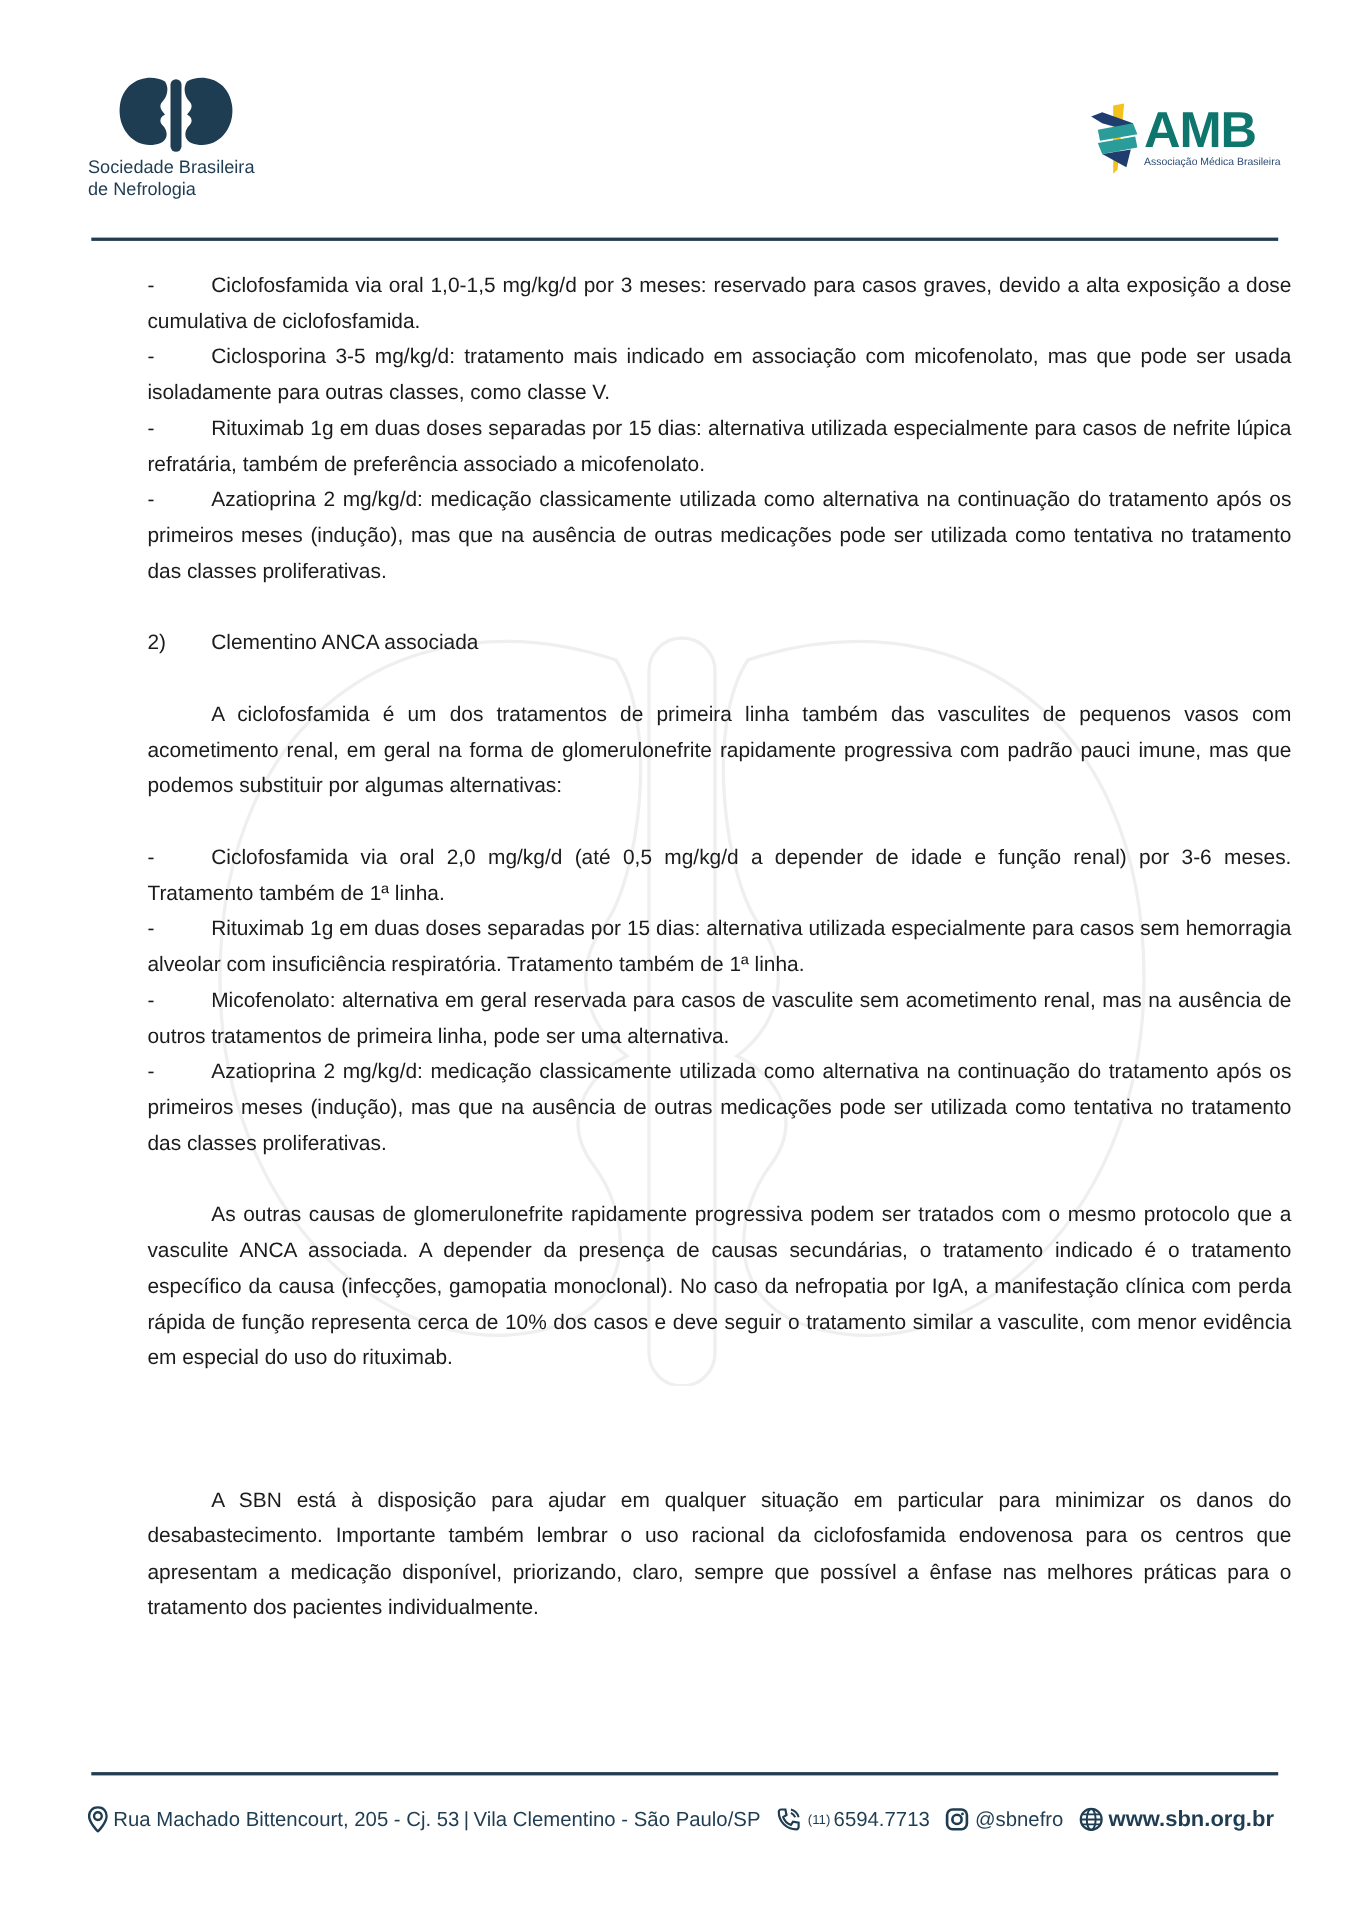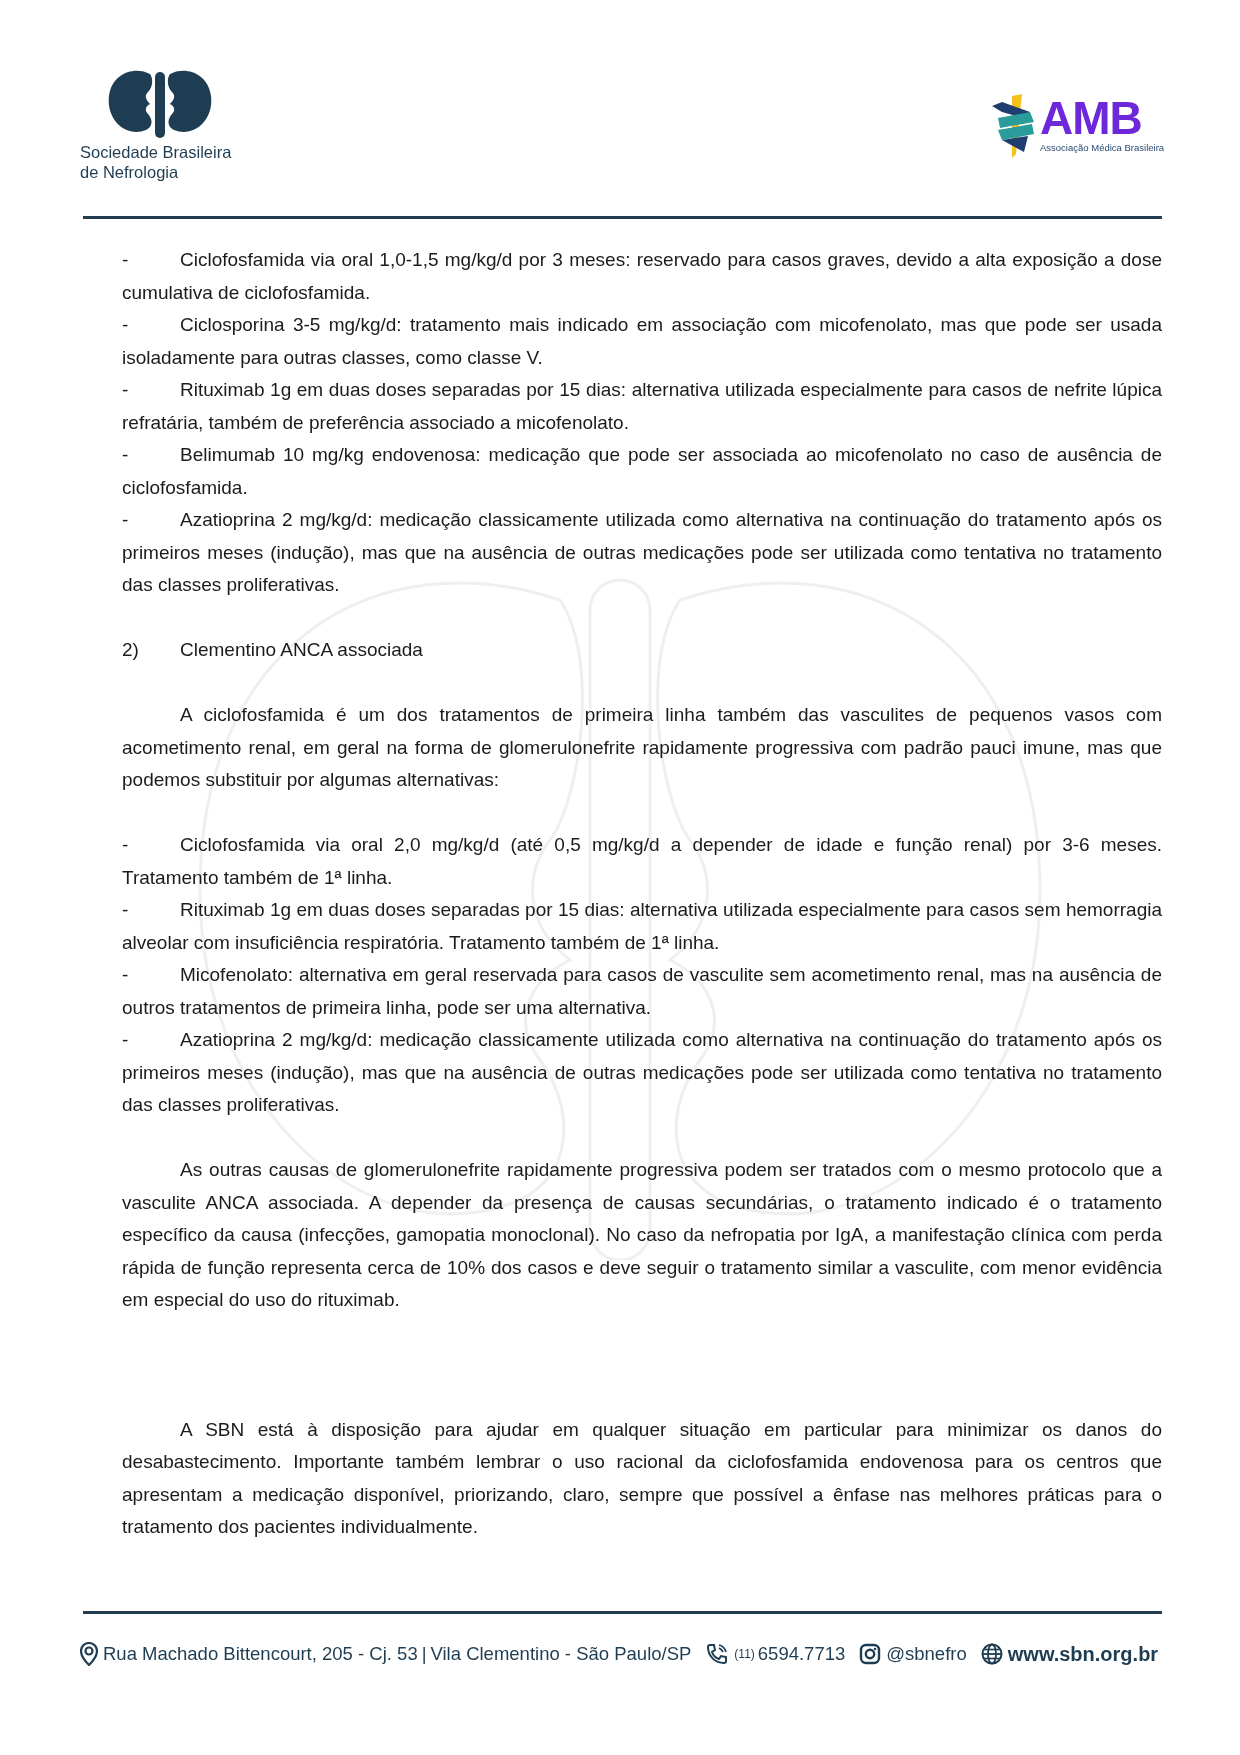--- a/index.html
+++ b/index.html
@@ -6,31 +6,31 @@
     body { width: 1240px; height: 1755px; position: relative; overflow: hidden;
            font-family: "Liberation Sans", sans-serif; color: #1a1a1a; }
 
     .header { position: absolute; left: 0; top: 0; width: 1240px; height: 220px; }
     .sbn-logo { position: absolute; left: 80px; top: 68px; width: 160px; height: 120px; }
     .sbn-logo svg { position: absolute; left: 26px; top: 0; }
     .sbn-name { position: absolute; left: 0; top: 74px; width: 160px; text-align: left;
                 color: #1f3d52; font-size: 16.5px; line-height: 20px; }
     .amb-logo { position: absolute; left: 990px; top: 92px; width: 180px; height: 70px; }
     .amb-logo svg { position: absolute; left: 0; top: 0; }
-    .amb-word { position: absolute; left: 50px; top: 2px; color: #6d28d9; font-weight: bold;
+    .amb-word { position: absolute; left: 50px; top: 2px; color: #0f766e; font-weight: bold;
                 font-size: 46px; line-height: 48px; letter-spacing: -1px; }
     .amb-sub { position: absolute; left: 50px; top: 50px; color: #2b4a74; font-size: 9.5px; white-space: nowrap; }
 
     .rule { position: absolute; left: 83px; width: 1079px; height: 3px; background: #223c50; }
     .rule.top { top: 216px; }
     .rule.bottom { top: 1611px; }
 
     .watermark { position: absolute; left: 180px; top: 560px; width: 880px; height: 700px; pointer-events: none; }
 
-    .content { position: absolute; left: 122px; top: 244px; width: 1040px;
+    .content { position: absolute; left: 134px; top: 244px; width: 1040px;
                font-family: "Liberation Sans Narrow", "Liberation Sans", sans-serif;
                font-size: 19px; line-height: 32.5px; color: #1b1b1b; }
     .content p { margin: 0; text-align: justify; }
     .bullet { text-indent: 0; }
     .bullet .dash { display: inline-block; width: 58px; }
     .section-heading { margin-top: 32.5px !important; margin-bottom: 32.5px !important; }
     .section-heading .num { display: inline-block; width: 58px; }
     .indent { text-indent: 58px; }
     .gap { height: 32.5px; }
     .gap2 { height: 97px; }
@@ -80,21 +80,20 @@
     <path d="M500 40 C680 -20 860 80 860 330 C860 560 680 700 540 640 C480 610 490 540 520 500 C550 460 530 420 490 400 C530 370 540 320 510 280 C480 240 460 100 500 40 Z"></path>
     <rect x="410" y="20" width="60" height="680" rx="30"></rect>
   </g>
 </svg>
 
 <div class="content">
   <div>
     <p class="bullet"><span class="dash">-</span><span>Ciclofosfamida via oral 1,0-1,5 mg/kg/d por 3 meses: reservado para casos graves, devido a alta exposição a dose cumulativa de ciclofosfamida.</span></p>
     <p class="bullet"><span class="dash">-</span><span>Ciclosporina 3-5 mg/kg/d: tratamento mais indicado em associação com micofenolato, mas que pode ser usada isoladamente para outras classes, como classe V.</span></p>
     <p class="bullet"><span class="dash">-</span><span>Rituximab 1g em duas doses separadas por 15 dias: alternativa utilizada especialmente para casos de nefrite lúpica refratária, também de preferência associado a micofenolato.</span></p>
-    <p class="bullet"><span class="dash">-</span><span>Belimumab 10 mg/kg endovenosa: medicação que pode ser associada ao micofenolato no caso de ausência de ciclofosfamida.</span></p>
     <p class="bullet"><span class="dash">-</span><span>Azatioprina 2 mg/kg/d: medicação classicamente utilizada como alternativa na continuação do tratamento após os primeiros meses (indução), mas que na ausência de outras medicações pode ser utilizada como tentativa no tratamento das classes proliferativas.</span></p>
   </div>
 
   <p class="section-heading"><span class="num">2)</span><span>Clementino ANCA associada</span></p>
 
   <p class="indent">A ciclofosfamida é um dos tratamentos de primeira linha também das vasculites de pequenos vasos com acometimento renal, em geral na forma de glomerulonefrite rapidamente progressiva com padrão pauci imune, mas que podemos substituir por algumas alternativas:</p>
   <div class="gap"></div>
 
   <div>
     <p class="bullet"><span class="dash">-</span><span>Ciclofosfamida via oral 2,0 mg/kg/d (até 0,5 mg/kg/d a depender de idade e função renal) por 3-6 meses. Tratamento também de 1ª linha.</span></p>

